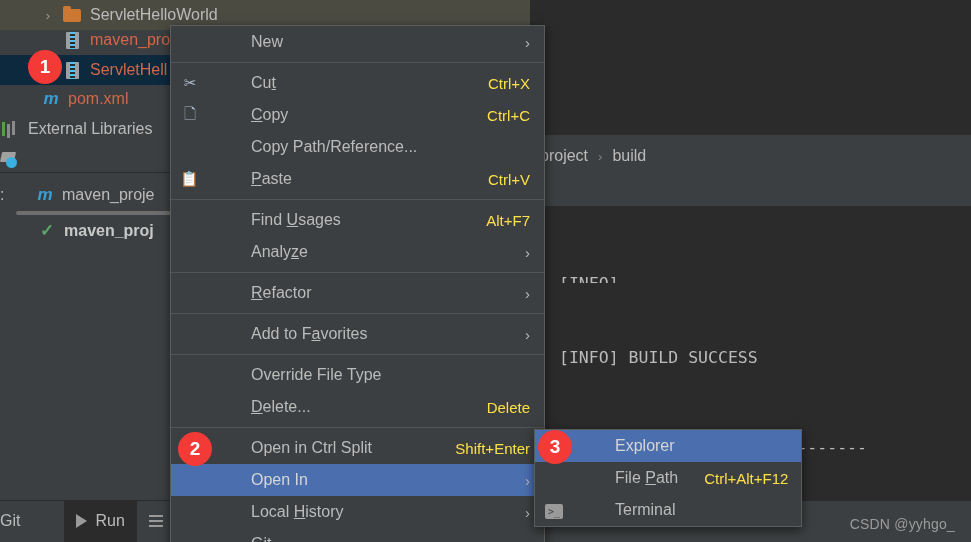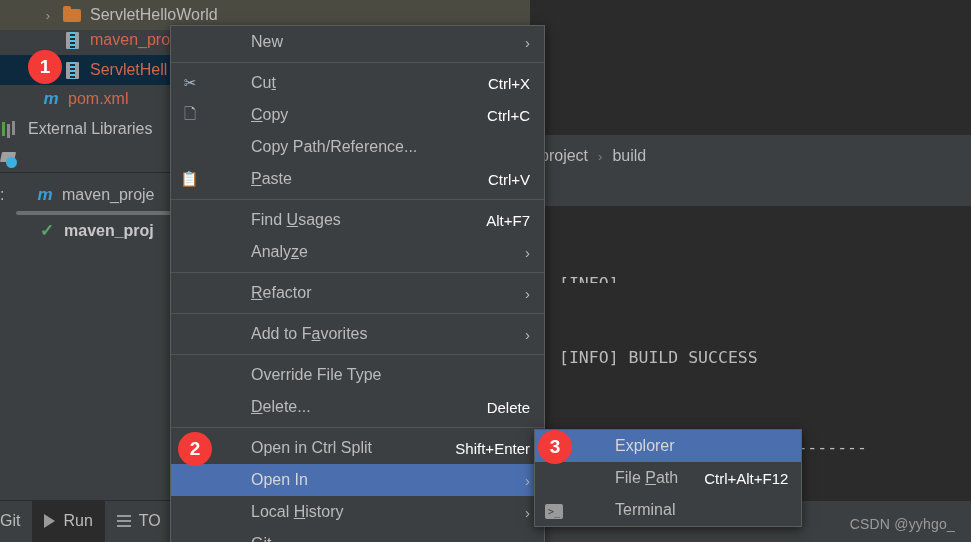--- a/index.html
+++ b/index.html
@@ -124,21 +124,21 @@
   #bottom-bar{
     position:absolute; left:0; right:0; bottom:0; height:42px;
     background:#3c3f41;
     display:flex; align-items:center;
     font-size:16px;
   }
   #bottom-bar::before{
     content:""; position:absolute; left:0; right:0; top:0; height:1px; background:#2b2b2b;
   }
   .bb-tab{ display:flex; align-items:center; height:42px; padding:0 12px; color:#bbbbbb; white-space:nowrap;}
-  .bb-tab.active{ background:#2b2b2b; }
+  .bb-tab.active{ background:#2b2b2b;margin-left:32px; }
   .bb-ico{ margin-right:8px; display:inline-block; }
   .ico-play{ width:0;height:0;border-left:11px solid #9a9a9a;border-top:7px solid transparent;border-bottom:7px solid transparent;}
   .ico-list{ width:14px;height:12px;background:
       linear-gradient(#9a9a9a,#9a9a9a) 0 0/14px 2px no-repeat,
       linear-gradient(#9a9a9a,#9a9a9a) 0 5px/14px 2px no-repeat,
       linear-gradient(#9a9a9a,#9a9a9a) 0 10px/14px 2px no-repeat;}
   .ico-hammer{ color:#9a9a9a; font-size:15px; transform:rotate(-15deg); display:inline-block;}
 
   #watermark{
     position:absolute; right:16px; bottom:10px;
@@ -156,21 +156,21 @@
   }
   .mi{
     position:relative;
     display:flex; align-items:center;
     height:32px; padding:0 14px 0 0;
     color:#bbbbbb; font-size:16px; white-space:nowrap;
   }
   .mi.sel{ background:#4b6eaf; color:#d6d6d6; }
   .mi .mi-ico{ width:38px; flex:0 0 auto; text-align:center; color:#a9b7c6; font-size:15px; }
   .mi .mi-label{ flex:1 1 auto;margin-left:42px; }
-  .mi .mi-acc{ color:#ffffff; margin-left:26px; font-size:15px; }
+  .mi .mi-acc{ color:#fde047; margin-left:26px; font-size:15px; }
   .mi .mi-arrow{ color:#b9b9b9; font-size:15px; margin-left:18px; }
   .mi u{ text-decoration:underline; }
   .m-sep{ height:1px; background:#515455; margin:4px 0; }
 
   
   .g-scissors{ font-size:16px; }
   .g-copy{ font-size:15px; }
   .g-paste{ font-size:16px; }
   .g-split{ font-size:15px; }
 

